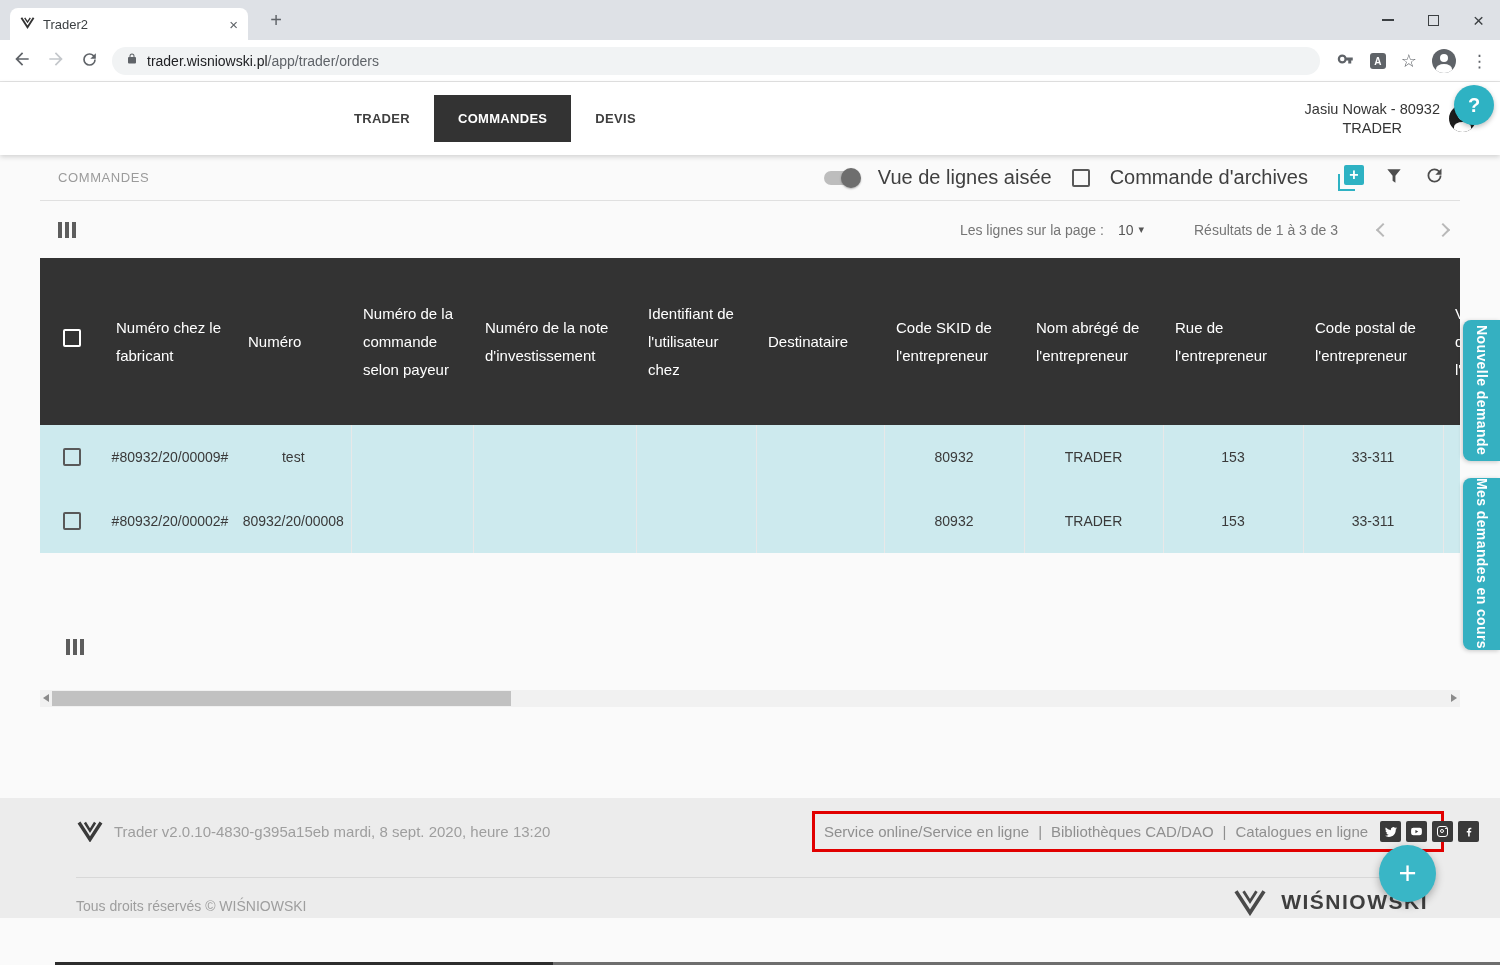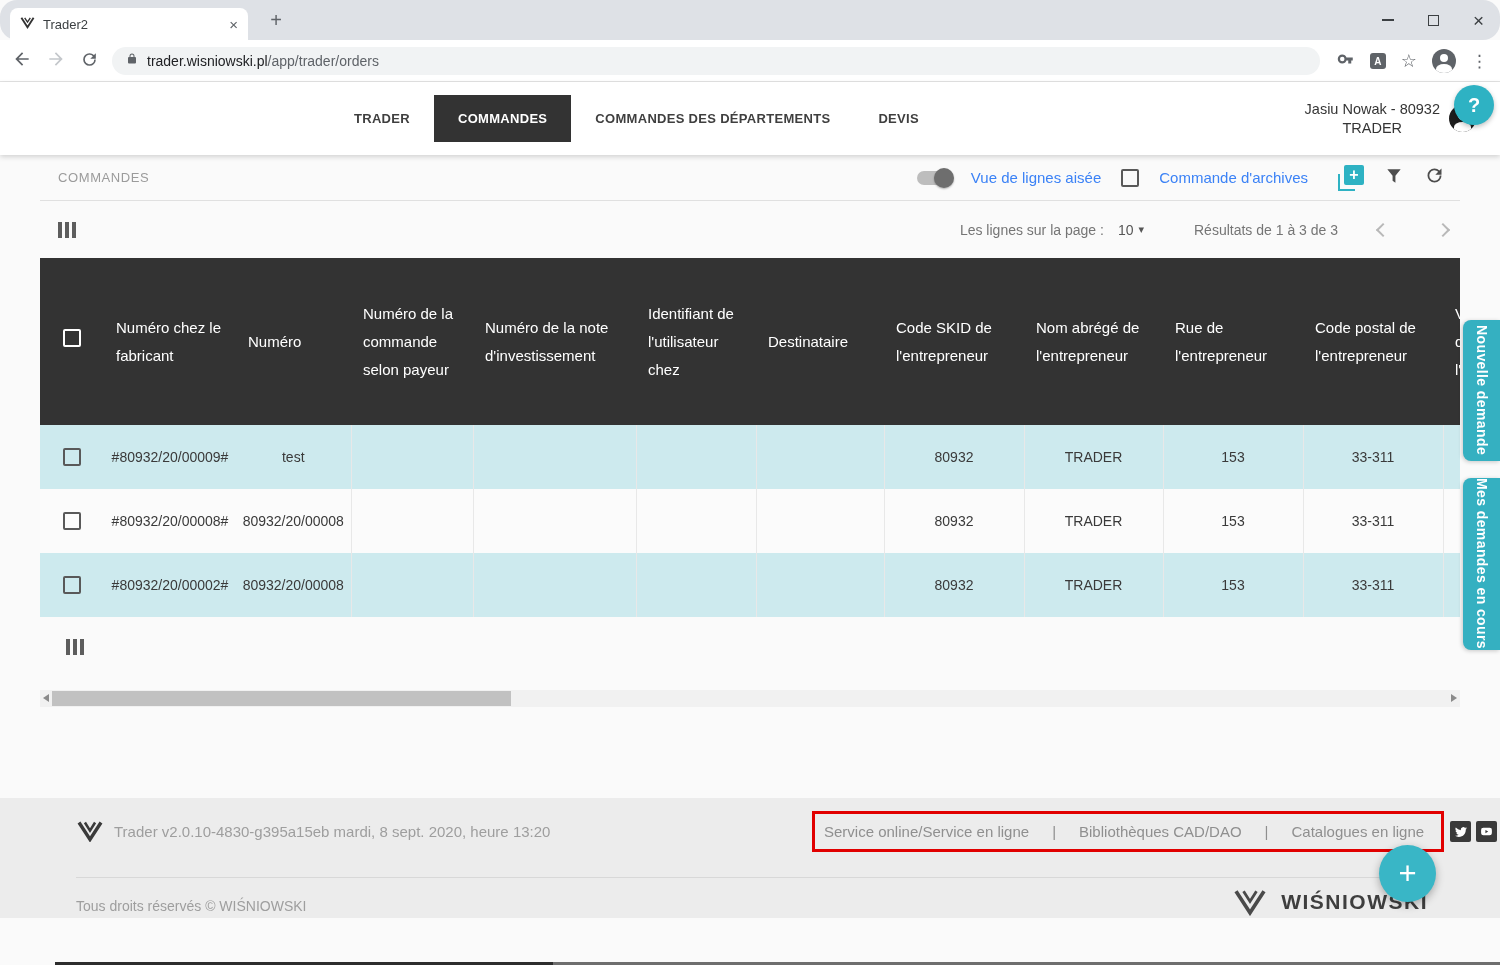--- a/index.html
+++ b/index.html
@@ -1,20 +1,20 @@
 <!DOCTYPE html>
 <html><head>
 <meta charset="utf-8">
 <style>
   * { margin:0; padding:0; box-sizing:border-box; }
   body { font-family:"Liberation Sans", sans-serif; background:#fff; }
   .screen { position:relative; width:1500px; height:965px; overflow:hidden; background:#fafafa; }
 
   
-  .titlebar { position:absolute; top:0; left:0; right:0; height:40px; background:#dee1e6;border-radius:17px; }
+  .titlebar { position:absolute; top:0; left:0; right:0; height:40px; background:#dee1e6; }
   .tab { position:absolute; left:10px; top:8px; width:238px; height:32px; background:#fff;
          border-radius:8px 8px 0 0; display:flex; align-items:center; padding:0 10px; gap:8px; }
   .tab-title { flex:1; font-size:13px; color:#3c4043; white-space:nowrap; overflow:hidden; }
   .tab-close { font-size:15px; color:#5f6368; line-height:1; cursor:default; }
   .newtab-btn { position:absolute; left:262px; top:6px; width:28px; height:28px; font-size:20px;
                 color:#5f6368; display:flex; align-items:center; justify-content:center; }
   .win-controls { position:absolute; right:16px; top:0; height:40px; display:flex; align-items:center; gap:34px; }
   .win-min { width:12px; height:2px; background:#3c4043; }
   .win-max { width:11px; height:11px; border:1.5px solid #3c4043; }
   .win-close { font-size:19px; color:#3c4043; line-height:1; }
@@ -55,21 +55,21 @@
               background:#2eb2c3; color:#fff; font-size:20px; font-weight:bold; display:flex;
               align-items:center; justify-content:center; z-index:10; box-shadow:0 2px 5px rgba(0,0,0,.25); }
 
   
   .toolbar { position:absolute; top:155px; left:0; right:0; height:45px; }
   .page-title { position:absolute; left:58px; top:15px; font-size:13px; color:#9b9b9b; letter-spacing:.6px; }
   .toolbar-right { position:absolute; right:55px; top:0; height:45px; display:flex; align-items:center; gap:20px; }
   .toggle { position:relative; width:34px; height:14px; background:#bdbdbd; border-radius:7px; }
   .toggle .knob { position:absolute; right:-3px; top:-3px; width:20px; height:20px; border-radius:50%;
                   background:#6e6e6e; box-shadow:0 1px 2px rgba(0,0,0,.3); }
-  .tlabel { font-size:15px; color:#3b82f6; }
+  .tlabel { font-size:20px; color:#404040; }
   .cb { width:18px; height:18px; border:2px solid #595959; border-radius:2px; background:transparent; }
   .lib-add { position:relative; width:26px; height:26px; margin-left:10px; }
   .lib-add .back { position:absolute; left:0; bottom:0; width:17px; height:17px;
                    border-left:2.5px solid #2eb2c3; border-bottom:2.5px solid #2eb2c3; }
   .lib-add .front { position:absolute; right:0; top:0; width:20px; height:20px; background:#2eb2c3;
                     border-radius:2px; color:#fff; font-size:16px; font-weight:bold; line-height:19px; text-align:center; }
   .tool-divider { position:absolute; top:200px; left:40px; right:40px; height:1px; background:#e0e0e0; }
 
   
   .pagerow { position:absolute; top:201px; left:0; right:0; height:57px; }
@@ -113,21 +113,21 @@
               display:flex; align-items:center; justify-content:center; z-index:8;
               box-shadow:-1px 1px 4px rgba(0,0,0,.2); white-space:nowrap; }
   .side-tab-1 { top:320px; height:141px; }
   .side-tab-2 { top:478px; height:172px; }
 
   
   .footer { position:absolute; top:798px; left:0; right:0; height:120px; background:#ececec; }
   .version-row { position:absolute; left:76px; top:22px; display:flex; align-items:center; gap:10px; }
   .version-text { font-size:15px; color:#9e9e9e; }
   .annotation-box { position:absolute; left:812px; top:13px; width:632px; height:41px;
-                    border:3px solid #e10000; display:flex; align-items:center; padding:0 8px 0 9px; gap:16px; }
+                    border:3px solid #e10000; display:flex; align-items:center; padding:0 8px 0 9px; gap:2px; }
   .flinks { font-size:15px; color:#8f8f8f; white-space:nowrap; }
   .fsep { color:#8f8f8f; padding:0 7px; }
   .socials { display:flex; gap:5px; margin-left:10px; }
   .soc { width:21px; height:21px; background:#3a3a3a; border-radius:2px; display:flex; align-items:center; justify-content:center; }
   .foot-divider { position:absolute; left:76px; right:76px; top:79px; height:1px; background:#d8d8d8; }
   .copyright { position:absolute; left:76px; top:100px; font-size:14px; color:#9e9e9e; }
   .brandmark { position:absolute; right:72px; top:90px; display:flex; align-items:center; gap:13px; }
   .brandmark-text { font-size:21px; font-weight:bold; color:#3e3e3e; letter-spacing:1.5px; }
   .fab { position:absolute; left:1379px; top:845px; width:57px; height:57px; border-radius:50%;
          background:#39b6c6; color:#fff; font-size:31px; font-weight:300; display:flex; align-items:center;
@@ -202,21 +202,20 @@
           <span class="body"></span>
         </span>
       <span class="dots-icon">⋮</span>
     </div>
   </div>
 
   <div class="appheader">
     <div class="mainnav">
       <span class="nav-item">TRADER</span>
       <span class="nav-item active">COMMANDES</span>
-      <span class="nav-item">COMMANDES DES DÉPARTEMENTS</span>
       <span class="nav-item">DEVIS</span>
     </div>
     <div class="userbox">
       <span class="user-name">Jasiu Nowak - 80932</span>
       <span class="user-name">TRADER</span>
     </div>
     <div class="app-avatar">
         <span class="head"></span>
         <span class="body"></span>
       </div>
@@ -311,36 +310,20 @@
           <td></td>
           <td></td>
           <td></td>
           <td></td>
           <td>80932</td>
           <td>TRADER</td>
           <td>153</td>
           <td>33-311</td>
           <td></td>
         </tr>
-        <tr class="plain">
-          <td>
-              <span class="cb cb-row" style="display:block;"></span>
-            </td>
-          <td>#80932/20/00008#</td>
-          <td>80932/20/00008</td>
-          <td></td>
-          <td></td>
-          <td></td>
-          <td></td>
-          <td>80932</td>
-          <td>TRADER</td>
-          <td>153</td>
-          <td>33-311</td>
-          <td></td>
-        </tr>
         <tr class="hl">
           <td>
               <span class="cb cb-row" style="display:block;"></span>
             </td>
           <td>#80932/20/00002#</td>
           <td>80932/20/00008</td>
           <td></td>
           <td></td>
           <td></td>
           <td></td>

